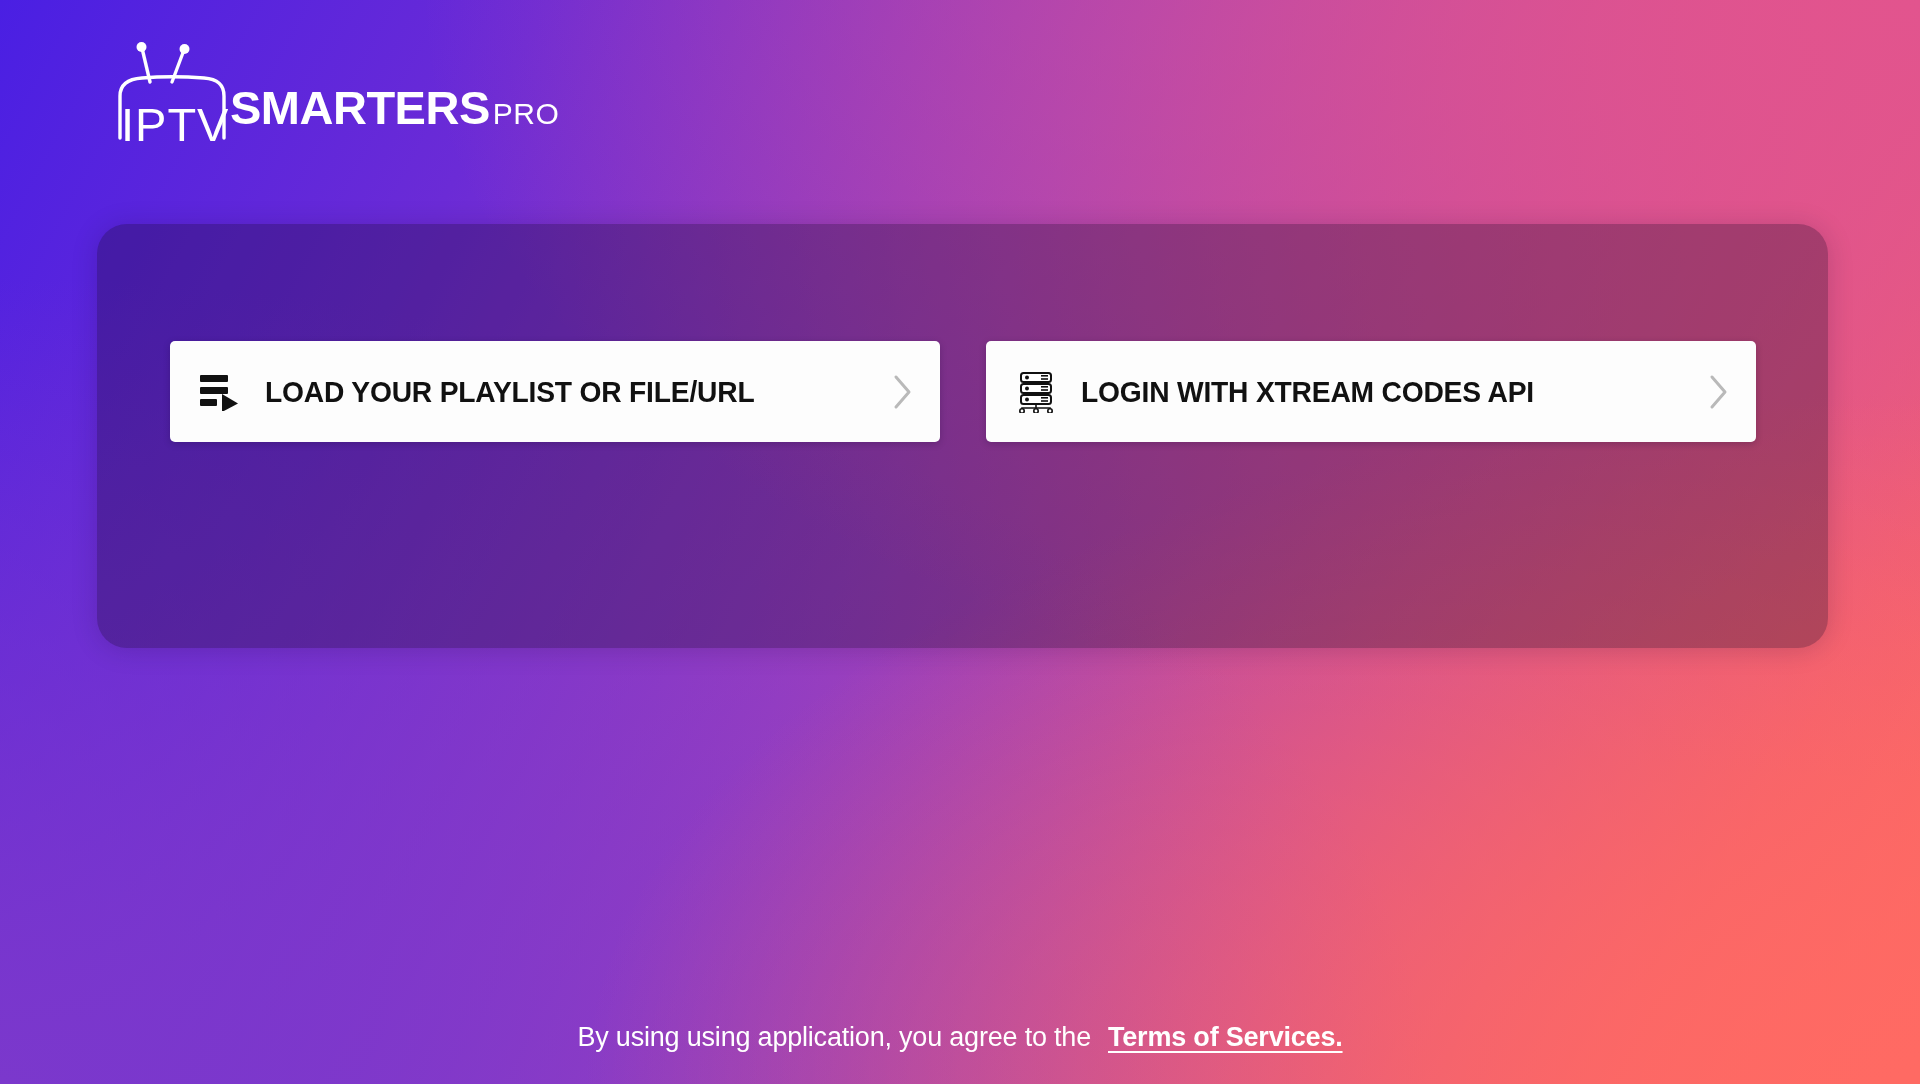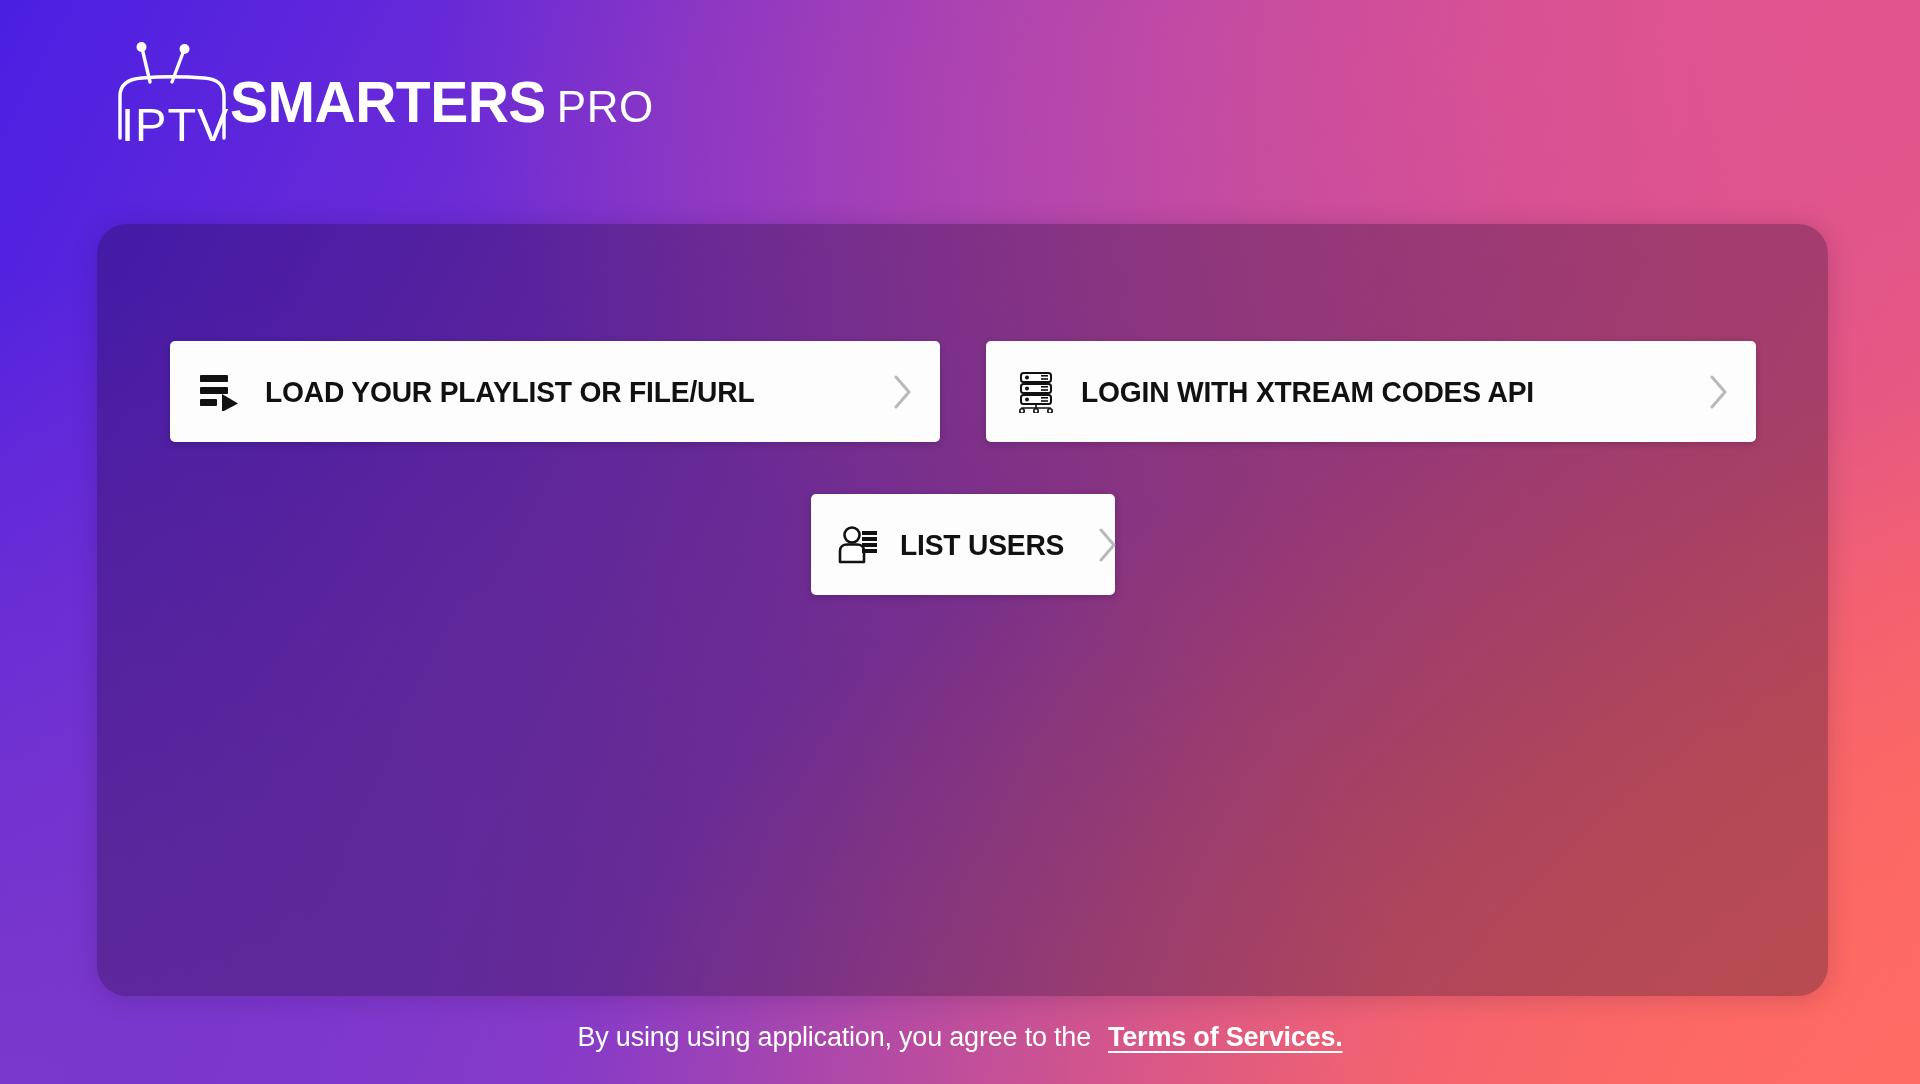--- a/index.html
+++ b/index.html
@@ -36,38 +36,38 @@
   .logo-mark { position: absolute; left: 0; top: 0; }
   .logo-word {
     position: absolute;
     left: 118px;
     bottom: 12px;
     white-space: nowrap;
     color: #ffffff;
     line-height: 1;
   }
   .logo-smarters {
-    font-size: 57px;
+    font-size: 47px;
     font-weight: 700;
     letter-spacing: -0.5px;
   }
   .logo-pro {
-    font-size: 44px;
+    font-size: 30px;
     font-weight: 400;
     letter-spacing: 0.5px;
-    margin-left: 11px;
+    margin-left: 3px;
   }
 
   
   .panel {
     position: absolute;
     left: 97px;
     top: 224px;
     width: 1731px;
-    height: 772px;
+    height: 424px;
     background: rgba(22, 6, 40, 0.30);
     border-radius: 30px;
     box-shadow: 0 2px 26px rgba(30, 0, 50, 0.18);
   }
 
   .grid {
     position: absolute;
     left: 73px;
     top: 117px;
     width: 1586px;
@@ -223,40 +223,20 @@
         </span>
         <span class="tile-label">LOGIN WITH XTREAM CODES API</span>
         <span class="chev">
           <svg width="20" height="36" viewBox="0 0 20 36" fill="none">
             <path d="M3 3 L16 18 L3 33" stroke="#b9b9b9" stroke-width="3" fill="none" stroke-linecap="round" stroke-linejoin="round"></path>
           </svg>
         </span>
       </div>
 
 
-      <div class="tile-row-center">
-        <div class="tile compact">
-          <span class="tile-icon">
-            <svg width="42" height="40" viewBox="0 0 42 40" fill="none">
-              <circle cx="14" cy="10" r="7.5" stroke="#111" stroke-width="2.6" fill="#fff"></circle>
-              <path d="M2 37 L2 26 C2 22 5 19.5 9 19.5 L19 19.5 C23 19.5 26 22 26 26 L26 37 Z" stroke="#111" stroke-width="2.6" fill="#fff" stroke-linejoin="round"></path>
-              <rect x="24" y="6" width="15" height="4" fill="#111"></rect>
-              <rect x="24" y="12" width="15" height="4" fill="#111"></rect>
-              <rect x="24" y="18" width="15" height="4" fill="#111"></rect>
-              <rect x="24" y="24" width="15" height="4" fill="#111"></rect>
-            </svg>
-          </span>
-          <span class="tile-label">LIST USERS</span>
-          <span class="chev">
-            <svg width="20" height="36" viewBox="0 0 20 36" fill="none">
-              <path d="M3 3 L16 18 L3 33" stroke="#b9b9b9" stroke-width="3" fill="none" stroke-linecap="round" stroke-linejoin="round"></path>
-            </svg>
-          </span>
-        </div>
-      </div>
 
     </div>
   </div>
 
   <div class="footer">
     <span>By using using application, you agree to the</span><a class="tos">Terms of Services.</a>
   </div>
 
 </div>
 

